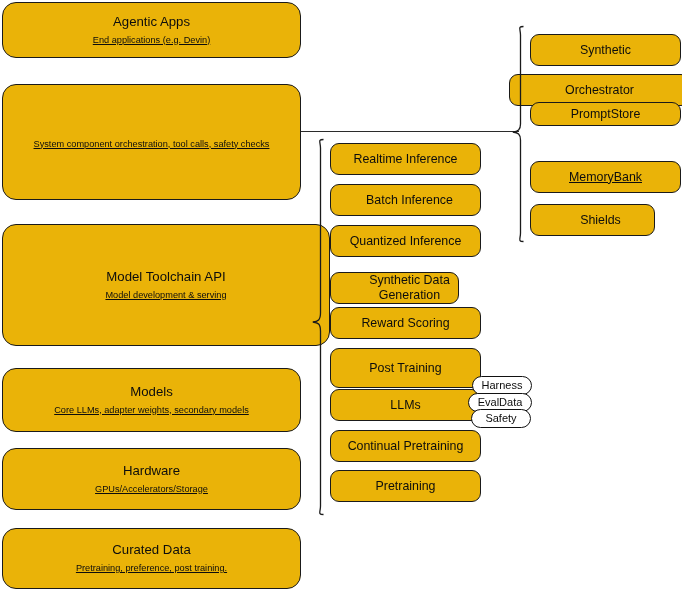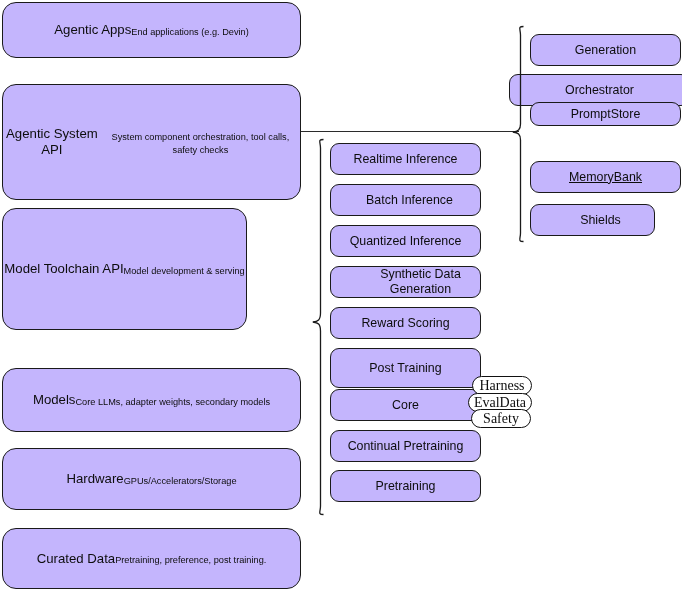--- a/index.html
+++ b/index.html
@@ -15,62 +15,62 @@
     position: relative;
     width: 682px;
     height: 591px;
     overflow: hidden;
     background: #ffffff;
   }
   .node {
     position: absolute;
     box-sizing: border-box;
     border: 1.2px solid #1a1a1a;
-    background: #c4b5fd;
+    background: #eab308;
     border-radius: 11px;
     display: flex;
-    flex-direction: row;
+    flex-direction: column;
     align-items: center;
     justify-content: center;
     text-align: center;
   }
   .layer {
     border-radius: 14px;
   }
   .layer .title {
     font-size: 13.2px;
     line-height: 16px;
     color: #0d0d0d;
   }
   .layer .subtitle {
     font-size: 9.2px;
     line-height: 13px;
     margin-top: 4px;
     color: #0d0d0d;
+    text-decoration: underline;
   }
   .chip {
     font-size: 12.4px;
     line-height: 15px;
     border-radius: 9px;
     color: #0d0d0d;
   }
   .pill {
     position: absolute;
     box-sizing: border-box;
     border: 1.3px solid #111111;
     background: #ffffff;
     border-radius: 999px;
     display: flex;
     align-items: center;
     justify-content: center;
-    font-size: 14px;
+    font-size: 11px;
     line-height: 13px;
     color: #0d0d0d;
     z-index: 6;
-    font-family: Liberation Serif, serif;
   }
   .connector {
     position: absolute;
     background: #2b2b2b;
     height: 1.2px;
     z-index: 2;
   }
   .brace {
     position: absolute;
     z-index: 3;
@@ -82,25 +82,24 @@
 <body>
 
 <div id="canvas">
 
   <div class="node layer" style="left:2px; top:2px; width:299px; height:56px;">
     <div class="title">Agentic Apps</div>
     <div class="subtitle">End applications (e.g. Devin)</div>
   </div>
 
   <div class="node layer" style="left:2px; top:84px; width:299px; height:116px;">
-    <div class="title">Agentic System API</div>
     <div class="subtitle">System component orchestration, tool calls, safety checks</div>
   </div>
 
-  <div class="node layer" style="left:2px; top:208px; width:245px; height:122px;">
+  <div class="node layer" style="left:2px; top:224px; width:328px; height:122px;">
     <div class="title">Model Toolchain API</div>
     <div class="subtitle">Model development &amp; serving</div>
   </div>
 
   <div class="node layer" style="left:2px; top:368px; width:299px; height:64px;">
     <div class="title">Models</div>
     <div class="subtitle">Core LLMs, adapter weights, secondary models</div>
   </div>
 
   <div class="node layer" style="left:2px; top:448px; width:299px; height:62px;">
@@ -123,31 +122,31 @@
 
   <div class="node chip" style="left:330px; top:143px; width:151px; height:32px;">
     <span>Realtime Inference</span>
   </div>
   <div class="node chip" style="left:330px; top:184px; width:151px; height:32px;padding-left:8px;">
     <span>Batch Inference</span>
   </div>
   <div class="node chip" style="left:330px; top:225px; width:151px; height:32px;">
     <span>Quantized Inference</span>
   </div>
-  <div class="node chip" style="left:330px; top:266px; width:151px; height:32px;padding-left:30px;">
+  <div class="node chip" style="left:330px; top:272px; width:129px; height:32px;padding-left:30px;">
     <span>Synthetic Data Generation</span>
   </div>
   <div class="node chip" style="left:330px; top:307px; width:151px; height:32px;">
     <span>Reward Scoring</span>
   </div>
   <div class="node chip" style="left:330px; top:348px; width:151px; height:40px;">
     <span>Post Training</span>
   </div>
   <div class="node chip" style="left:330px; top:389px; width:151px; height:32px;">
-    <span>Core</span>
+    <span>LLMs</span>
   </div>
   <div class="node chip" style="left:330px; top:430px; width:151px; height:32px;">
     <span>Continual Pretraining</span>
   </div>
   <div class="node chip" style="left:330px; top:470px; width:151px; height:32px;">
     <span>Pretraining</span>
   </div>
 
   <div class="pill" style="left:472px; top:376px; width:60px; height:19px;">
     <span>Harness</span>
@@ -159,21 +158,21 @@
     <span>Safety</span>
   </div>
 
   <div class="brace" style="left:512px; top:25px; width:12px; height:219px;">
     <svg width="12" height="219" viewBox="0 0 12 219">
       <path d="M11.5 1.5 C 5.5 1.5, 8.5 4, 8.5 10 L 8.5 99 C 8.5 105, 6 106.5, 0.8 107 C 6 107.5, 8.5 109, 8.5 115 L 8.5 208 C 8.5 214, 5.5 216.5, 11.5 216.5" fill="none" stroke="#1a1a1a" stroke-width="1.3"></path>
     </svg>
   </div>
 
   <div class="node chip" style="left:530px; top:34px; width:151px; height:32px;">
-    <span>Generation</span>
+    <span>Synthetic</span>
   </div>
   <div class="node chip" style="left:509px; top:74px; width:181px; height:32px;">
     <span>Orchestrator</span>
   </div>
   <div class="node chip" style="left:530px; top:102px; width:151px; height:24px;">
     <span>PromptStore</span>
   </div>
   <div class="node chip" style="left:530px; top:161px; width:151px; height:32px;text-decoration:underline;">
     <span>MemoryBank</span>
   </div>

